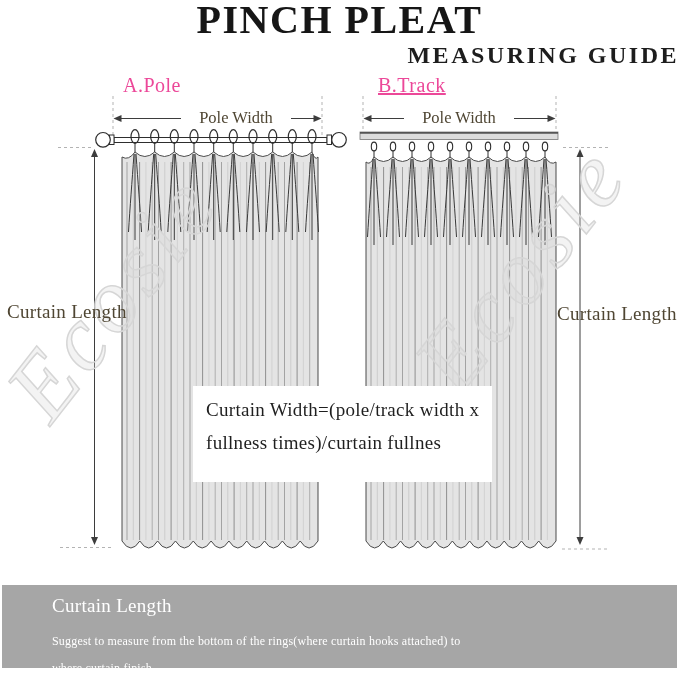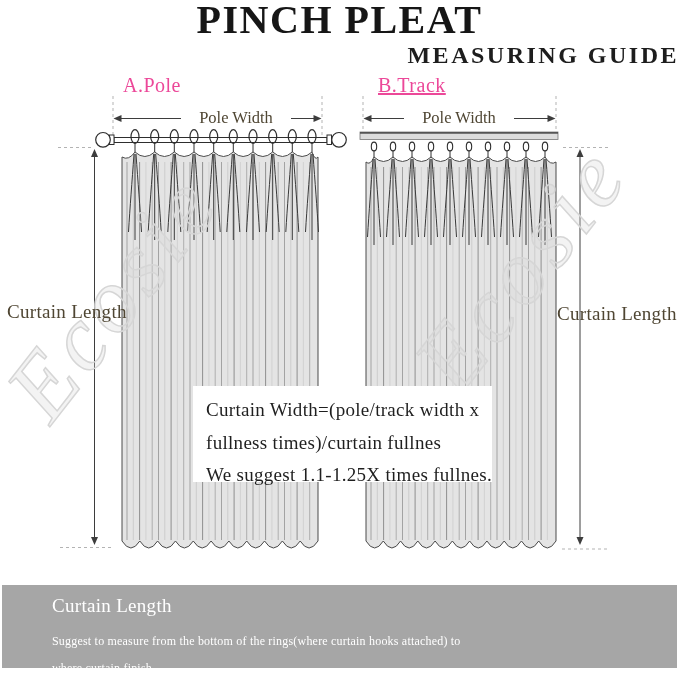--- a/index.html
+++ b/index.html
@@ -257,21 +257,20 @@
 
   <div class="abs width-label" style="left:181px;">Pole Width</div>
   <div class="abs width-label" style="left:404px;">Pole Width</div>
 
   <div class="abs length-label" style="left:7px;top:301px;">Curtain Length</div>
   <div class="abs length-label" style="left:557px;top:303px;">Curtain Length</div>
 
   <div class="abs formula-box">
     <div class="formula-line">Curtain Width=(pole/track width x</div>
     <div class="formula-line">fullness times)/curtain fullnes</div>
-    <div class="formula-line">We suggest 1.1-1.25X times fullnes.</div>
   </div>
 
   <div class="abs footer-bar">
     <div class="footer-heading">Curtain Length</div>
     <div class="footer-body">
       <span>Suggest to measure from the bottom of the rings(where curtain hooks attached) to</span>
       <span>where curtain finish.</span>
     </div>
   </div>
 

